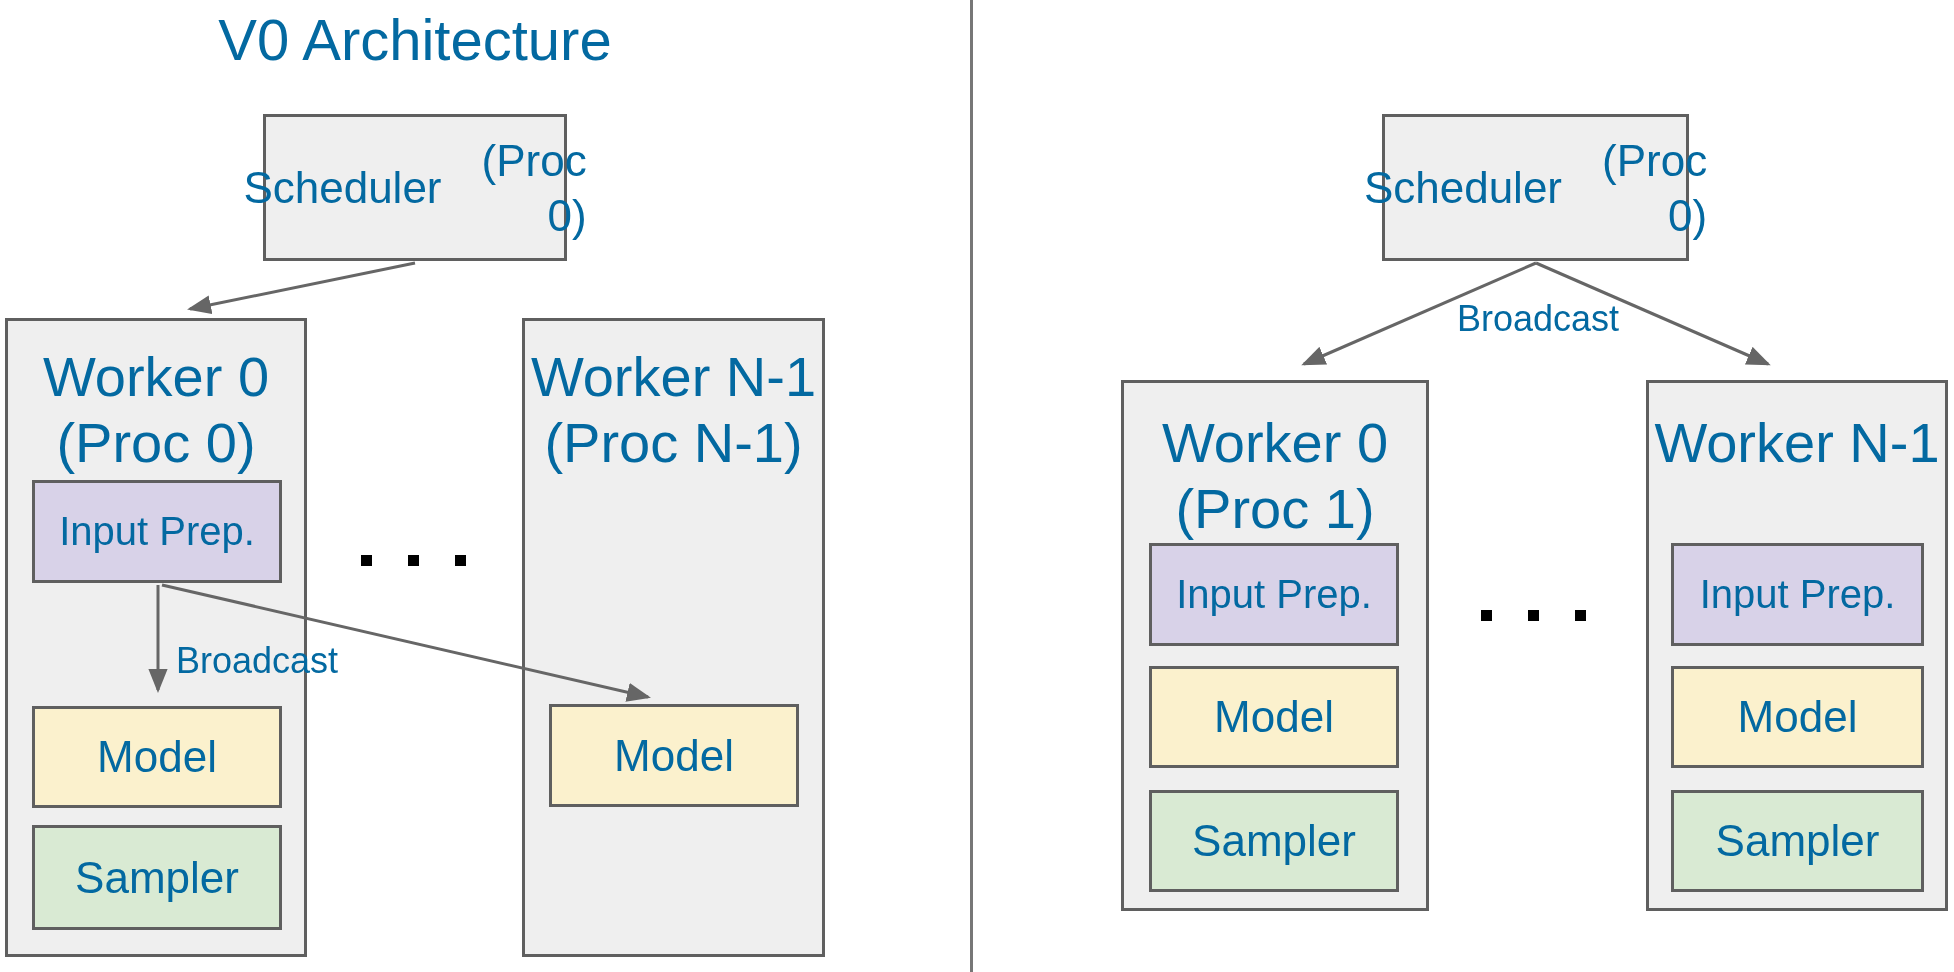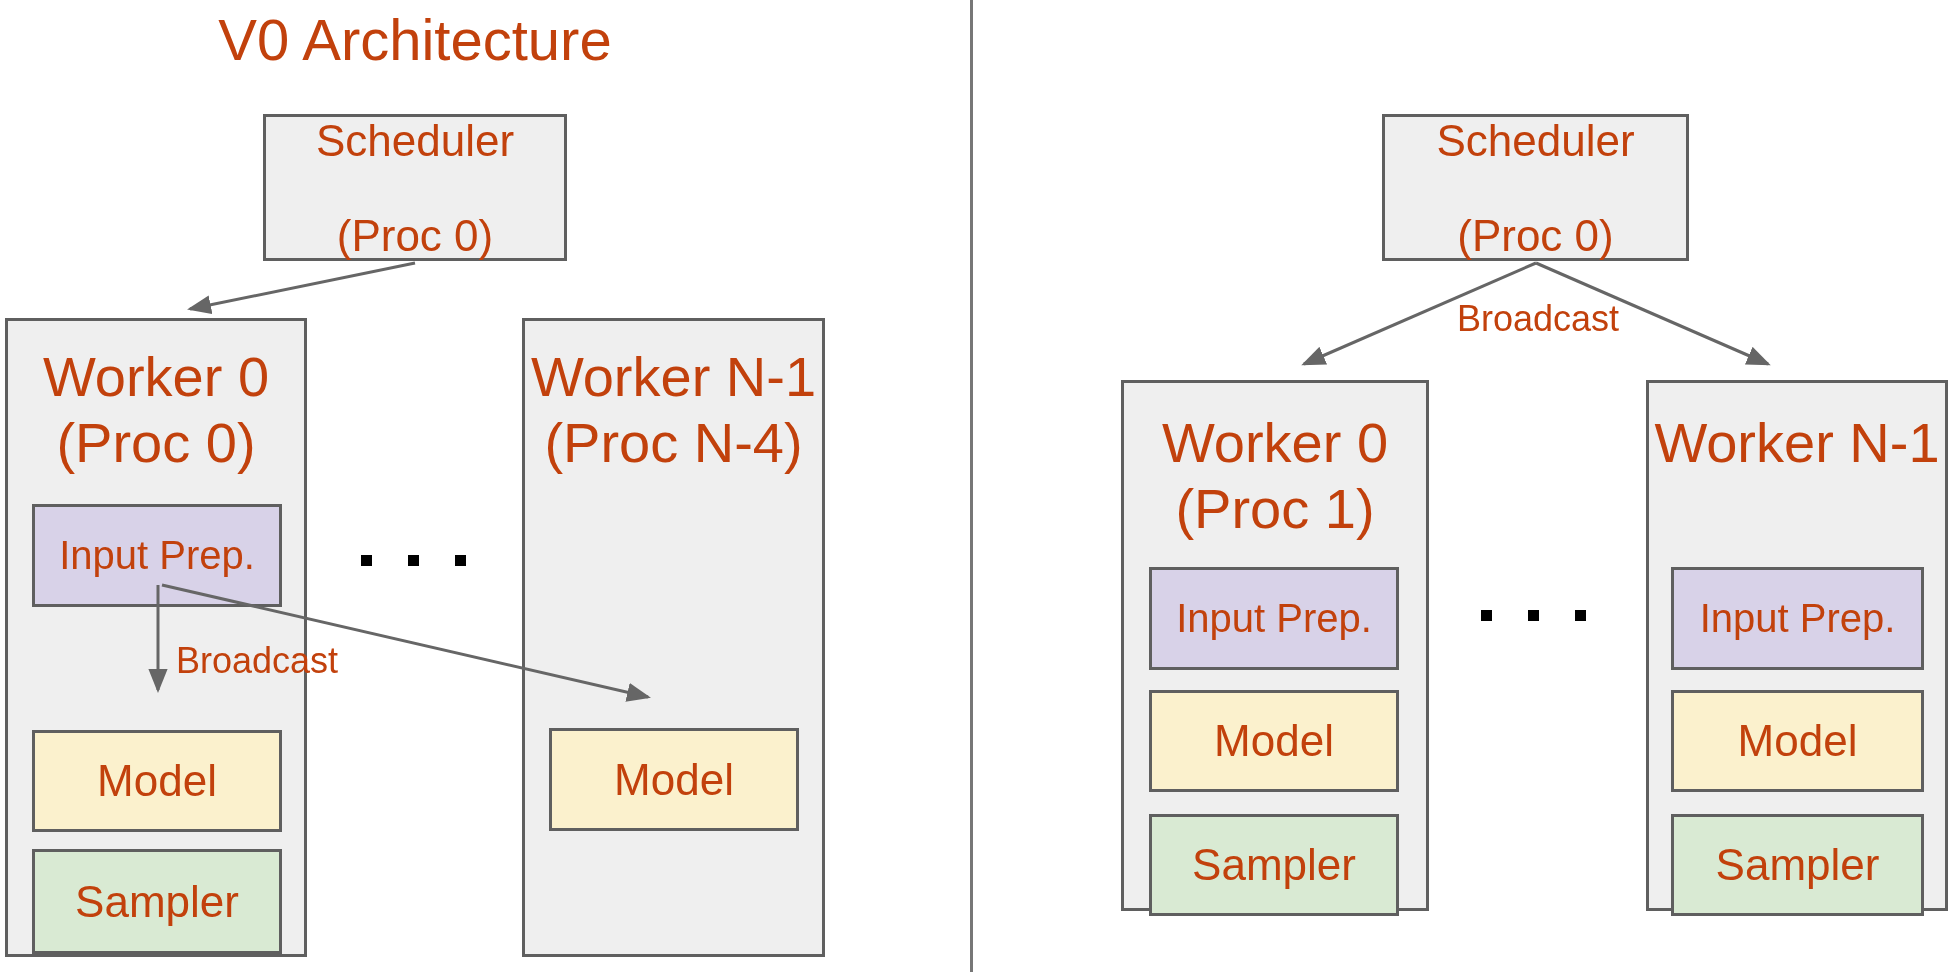--- a/index.html
+++ b/index.html
@@ -2,38 +2,38 @@
 <html style="--box_fill: #efefef; --purple: #d8d2e8; --yellow: #fbf1cd; --green: #d9ead3; --border: #5f5f5f; --arrow: #666666; --divider: #777777;"><head>
 <meta charset="utf-8">
 <style>
   html,body{margin:0;padding:0;background:#ffffff;}
   #stage{
     position:relative;
     width:1954px;height:972px;
     overflow:hidden;
     background:#fff;
     font-family:"Liberation Sans", sans-serif;
-    color:#c2410c;
+    color:#0369a1;
   }
   .title{
     position:absolute;
     font-size:58px;
     text-align:center;
     white-space:nowrap;
     letter-spacing:0px;
   }
   .box{
     position:absolute;
     border:3px solid var(--border);
     box-sizing:border-box;
     display:flex;
-    flex-direction:column;
+    flex-direction:row;
     align-items:center;
     justify-content:center;
-    text-align:left;
+    text-align:right;
     gap:40px;
   }
   .container-box{
     background:var(--box_fill);
     justify-content:flex-start;
   }
   .sched{
     background:var(--box_fill);
     font-size:44px;
     line-height:1.25;
@@ -47,21 +47,20 @@
   }
   .inner{
     position:absolute;
     border:3px solid var(--border);
     box-sizing:border-box;
     display:flex;
     align-items:center;
     justify-content:center;
     text-align:center;
     font-size:44px;
-    margin-top:24px;
   }
   .inner.prep{font-size:40px;}
   .purple{background:var(--purple);}
   .yellow{background:var(--yellow);}
   .green{background:var(--green);}
   .bcast{
     position:absolute;
     font-size:36px;
     white-space:nowrap;
   }
@@ -117,21 +116,21 @@
 
   <div class="dots" style="left:361px;top:555px;">
     <span></span>
     <span></span>
     <span></span>
   </div>
 
   <div class="box container-box" style="left:522px;top:318px;width:303px;height:639px;"></div>
   <div class="wlabel" style="left:522px;top:344px;width:303px;">
     <div>Worker N-1</div>
-    <div>(Proc N-4)</div>
+    <div>(Proc N-1)</div>
   </div>
   <div class="inner yellow" style="left:549px;top:704px;width:250px;height:103px;">Model</div>
 
   <div class="divider" style="left:970px;"></div>
 
 
   <div class="box sched" style="left:1382px;top:114px;width:307px;height:147px;">
     <div>Scheduler</div>
     <div>(Proc 0)</div>
   </div>

